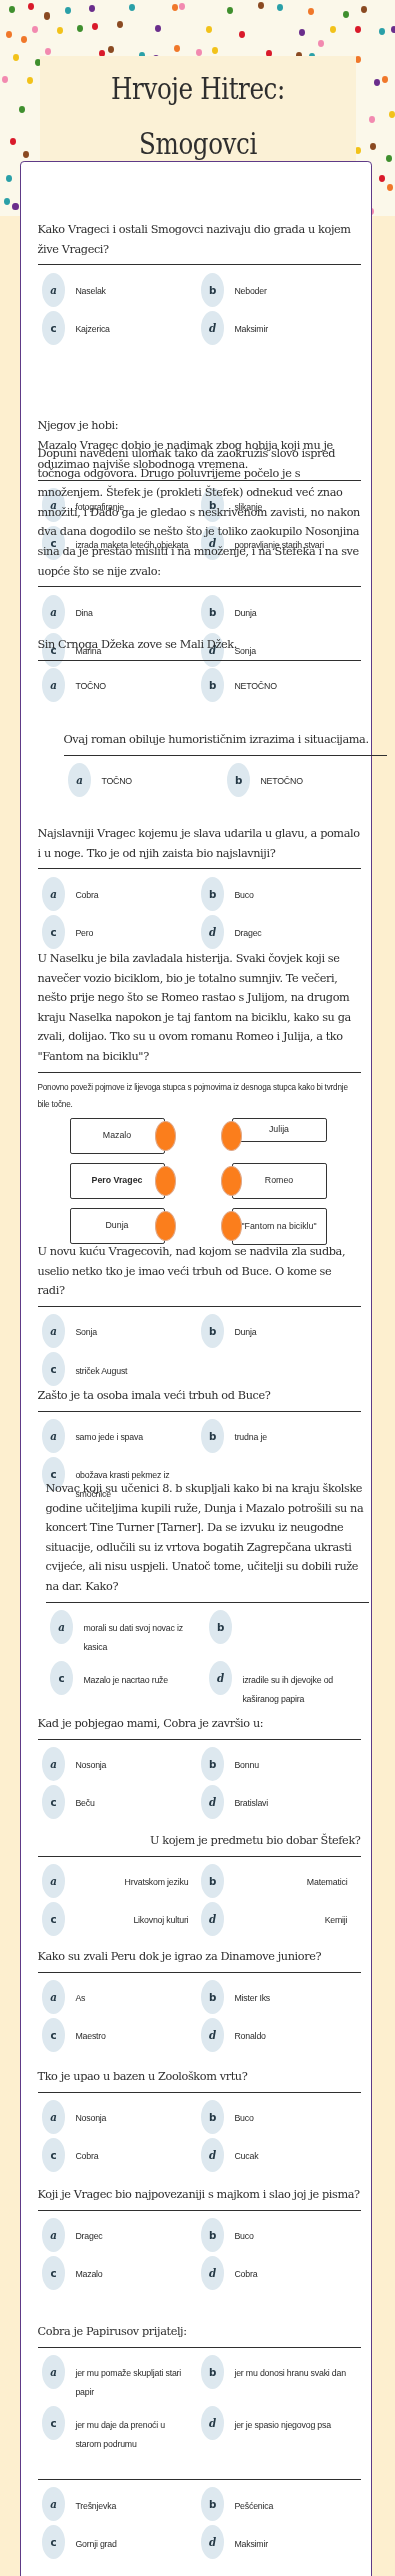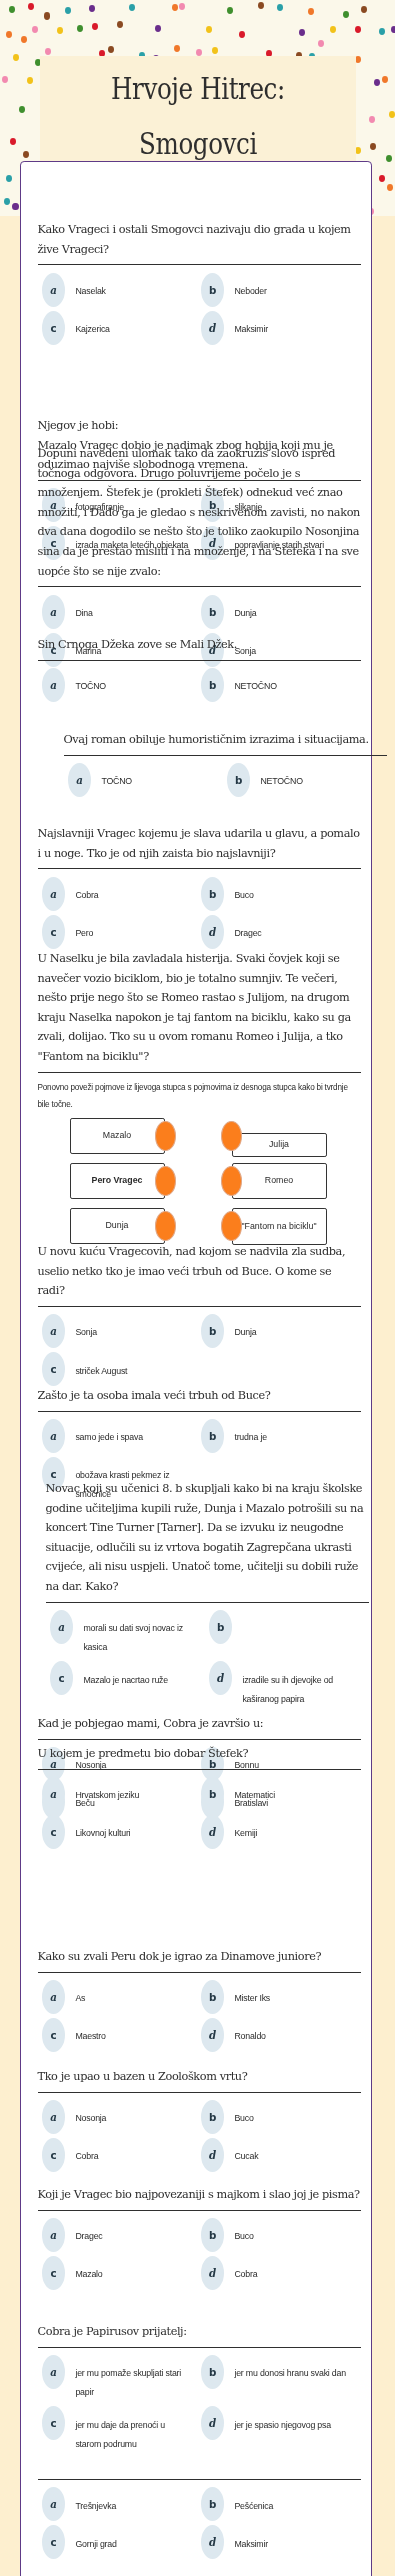--- a/index.html
+++ b/index.html
@@ -268,21 +268,21 @@
         <p class="q-text">U Naselku je bila zavladala histerija. Svaki čovjek koji se navečer vozio biciklom, bio je totalno sumnjiv. Te večeri, nešto prije nego što se Romeo rastao s Julijom, na drugom kraju Naselka napokon je taj fantom na biciklu, kako su ga zvali, dolijao. Tko su u ovom romanu Romeo i Julija, a tko "Fantom na biciklu"?</p>
         <div class="divider"></div>
         <div class="instr">Ponovno poveži pojmove iz lijevoga stupca s pojmovima iz desnoga stupca kako bi tvrdnje bile točne.</div>
         <div class="match" style="height: 145px;">
           <div class="mbox" style="left: 32px; top: 0px; height: 36px;">Mazalo</div>
           <div class="mdot" style="left: 117px; top: 3.1px;"></div>
           <div class="mbox" style="left: 32px; top: 45px; height: 36px; font-weight: bold;">Pero Vragec</div>
           <div class="mdot" style="left: 117px; top: 48px;"></div>
           <div class="mbox" style="left: 32px; top: 90px; height: 36px;">Dunja</div>
           <div class="mdot" style="left: 117px; top: 93px;"></div>
-          <div class="mbox" style="left: 194px; top: 15px; height: 24px;">Julija</div>
+          <div class="mbox" style="left: 194px; top: 0px; height: 24px;">Julija</div>
           <div class="mdot" style="left: 183px; top: 2.8px;"></div>
           <div class="mbox" style="left: 194px; top: 45px; height: 36px;">Romeo</div>
           <div class="mdot" style="left: 183px; top: 48px;"></div>
           <div class="mbox" style="left: 194px; top: 90px; height: 37px;">"Fantom na biciklu"</div>
           <div class="mdot" style="left: 183px; top: 93px;"></div>
         </div>
       </div>
       <div class="qwrap" style="top: 1080px;">
         <p class="q-text">U novu kuću Vragecovih, nad kojom se nadvila zla sudba, uselio netko tko je imao veći trbuh od Buce. O kome se radi?</p>
         <div class="divider"></div>
@@ -355,21 +355,21 @@
           <div class="opt">
             <span class="opt-circle">c</span>
             <span class="opt-label">Beču</span>
           </div>
           <div class="opt">
             <span class="opt-circle italic">d</span>
             <span class="opt-label">Bratislavi</span>
           </div>
         </div>
       </div>
-      <div class="qwrap" style="top: 1582px;">
+      <div class="qwrap" style="top: 1669px; text-align: right;">
         <p class="q-text">U kojem je predmetu bio dobar Štefek?</p>
         <div class="divider"></div>
         <div class="options">
           <div class="opt">
             <span class="opt-circle italic">a</span>
             <span class="opt-label">Hrvatskom jeziku</span>
           </div>
           <div class="opt">
             <span class="opt-circle">b</span>
             <span class="opt-label">Matematici</span>

